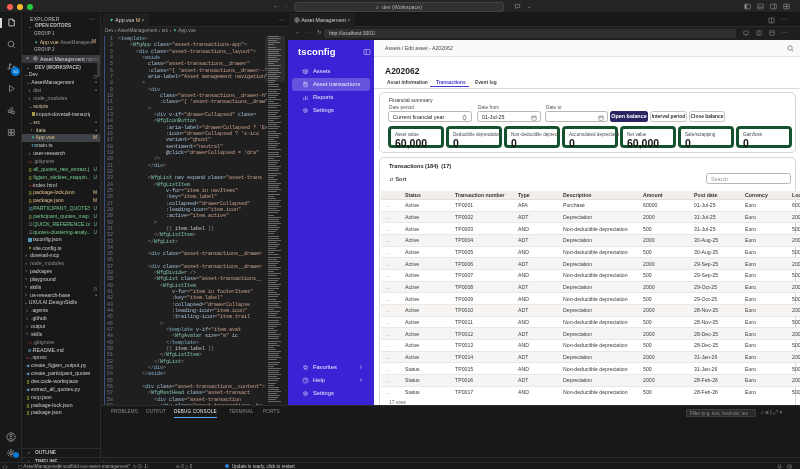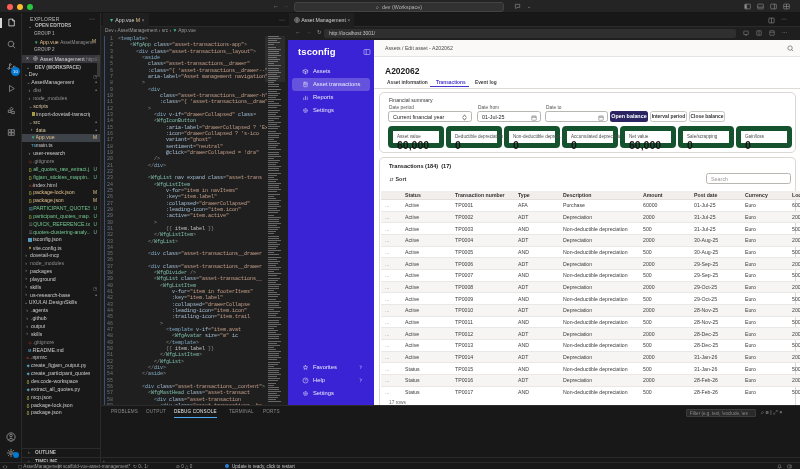--- a/index.html
+++ b/index.html
@@ -52,21 +52,21 @@
   #app { left:0; top:27px; width:512px; height:365px; background:#ffffff; overflow:hidden; }
   #appsidebar { left:0; top:0; width:86px; height:365px; background:#3a23d4; }
   .navitem { position:absolute; left:4px; width:78px; height:13px; border-radius:3px; color:#eceafd; font-size:5.8px; line-height:13px; }
   .navitem .nico { position:absolute; left:10px; top:3.2px; }
   .navitem .nlbl { position:absolute; left:21px; }
   #appmain { left:86px; top:0; width:426px; height:365px; background:#ffffff; }
   #apphead { left:0; top:0; width:426px; height:17px; background:#faf9f8; border-bottom:1px solid #e6e3e0; color:#4a4a4a; font-size:5.2px; line-height:17px; }
 
   .card { position:absolute; background:#fff; border:1px solid #dbd7d3; border-radius:5px; }
   .inp { position:absolute; background:#fff; border:1px solid #b9b5b1; border-radius:2.5px; font-size:5.4px; color:#222; }
-  .statbox { position:absolute; top:33px; width:56px; height:22px; border:5px solid #14532d; border-radius:4px; background:#fff; }
+  .statbox { position:absolute; top:33px; width:56px; height:22px; border:3px solid #14532d; border-radius:4px; background:#fff; }
   .statbox .slbl { position:absolute; left:4px; top:2.8px; font-size:4.6px; color:#4c4c4c; white-space:nowrap; overflow:hidden; max-width:50px; }
   .statbox .sval { position:absolute; left:4px; top:8.2px; font-size:10.5px; font-weight:bold; color:#141414; }
 
   table#ttable { position:absolute; left:1px; top:33px; width:441px; border-collapse:collapse; font-size:5.2px; color:#3c3c3c; table-layout:fixed; }
   #ttable th { background:#f1eeec; font-weight:bold; text-align:left; height:8.5px; padding:0 0 0 4px; border-bottom:1px solid #e2dfdc; color:#333; }
   #ttable td { height:11.68px; padding:0 0 0 4px; border-top:1px solid #eae7e4; white-space:nowrap; overflow:hidden; }
   #ttable tr.odd td { background:#f7f5f3; }
 
   
   #panel { left:101px; top:405px; width:699px; height:57px; background:#181818; border-top:1px solid #2b2b2b; }

